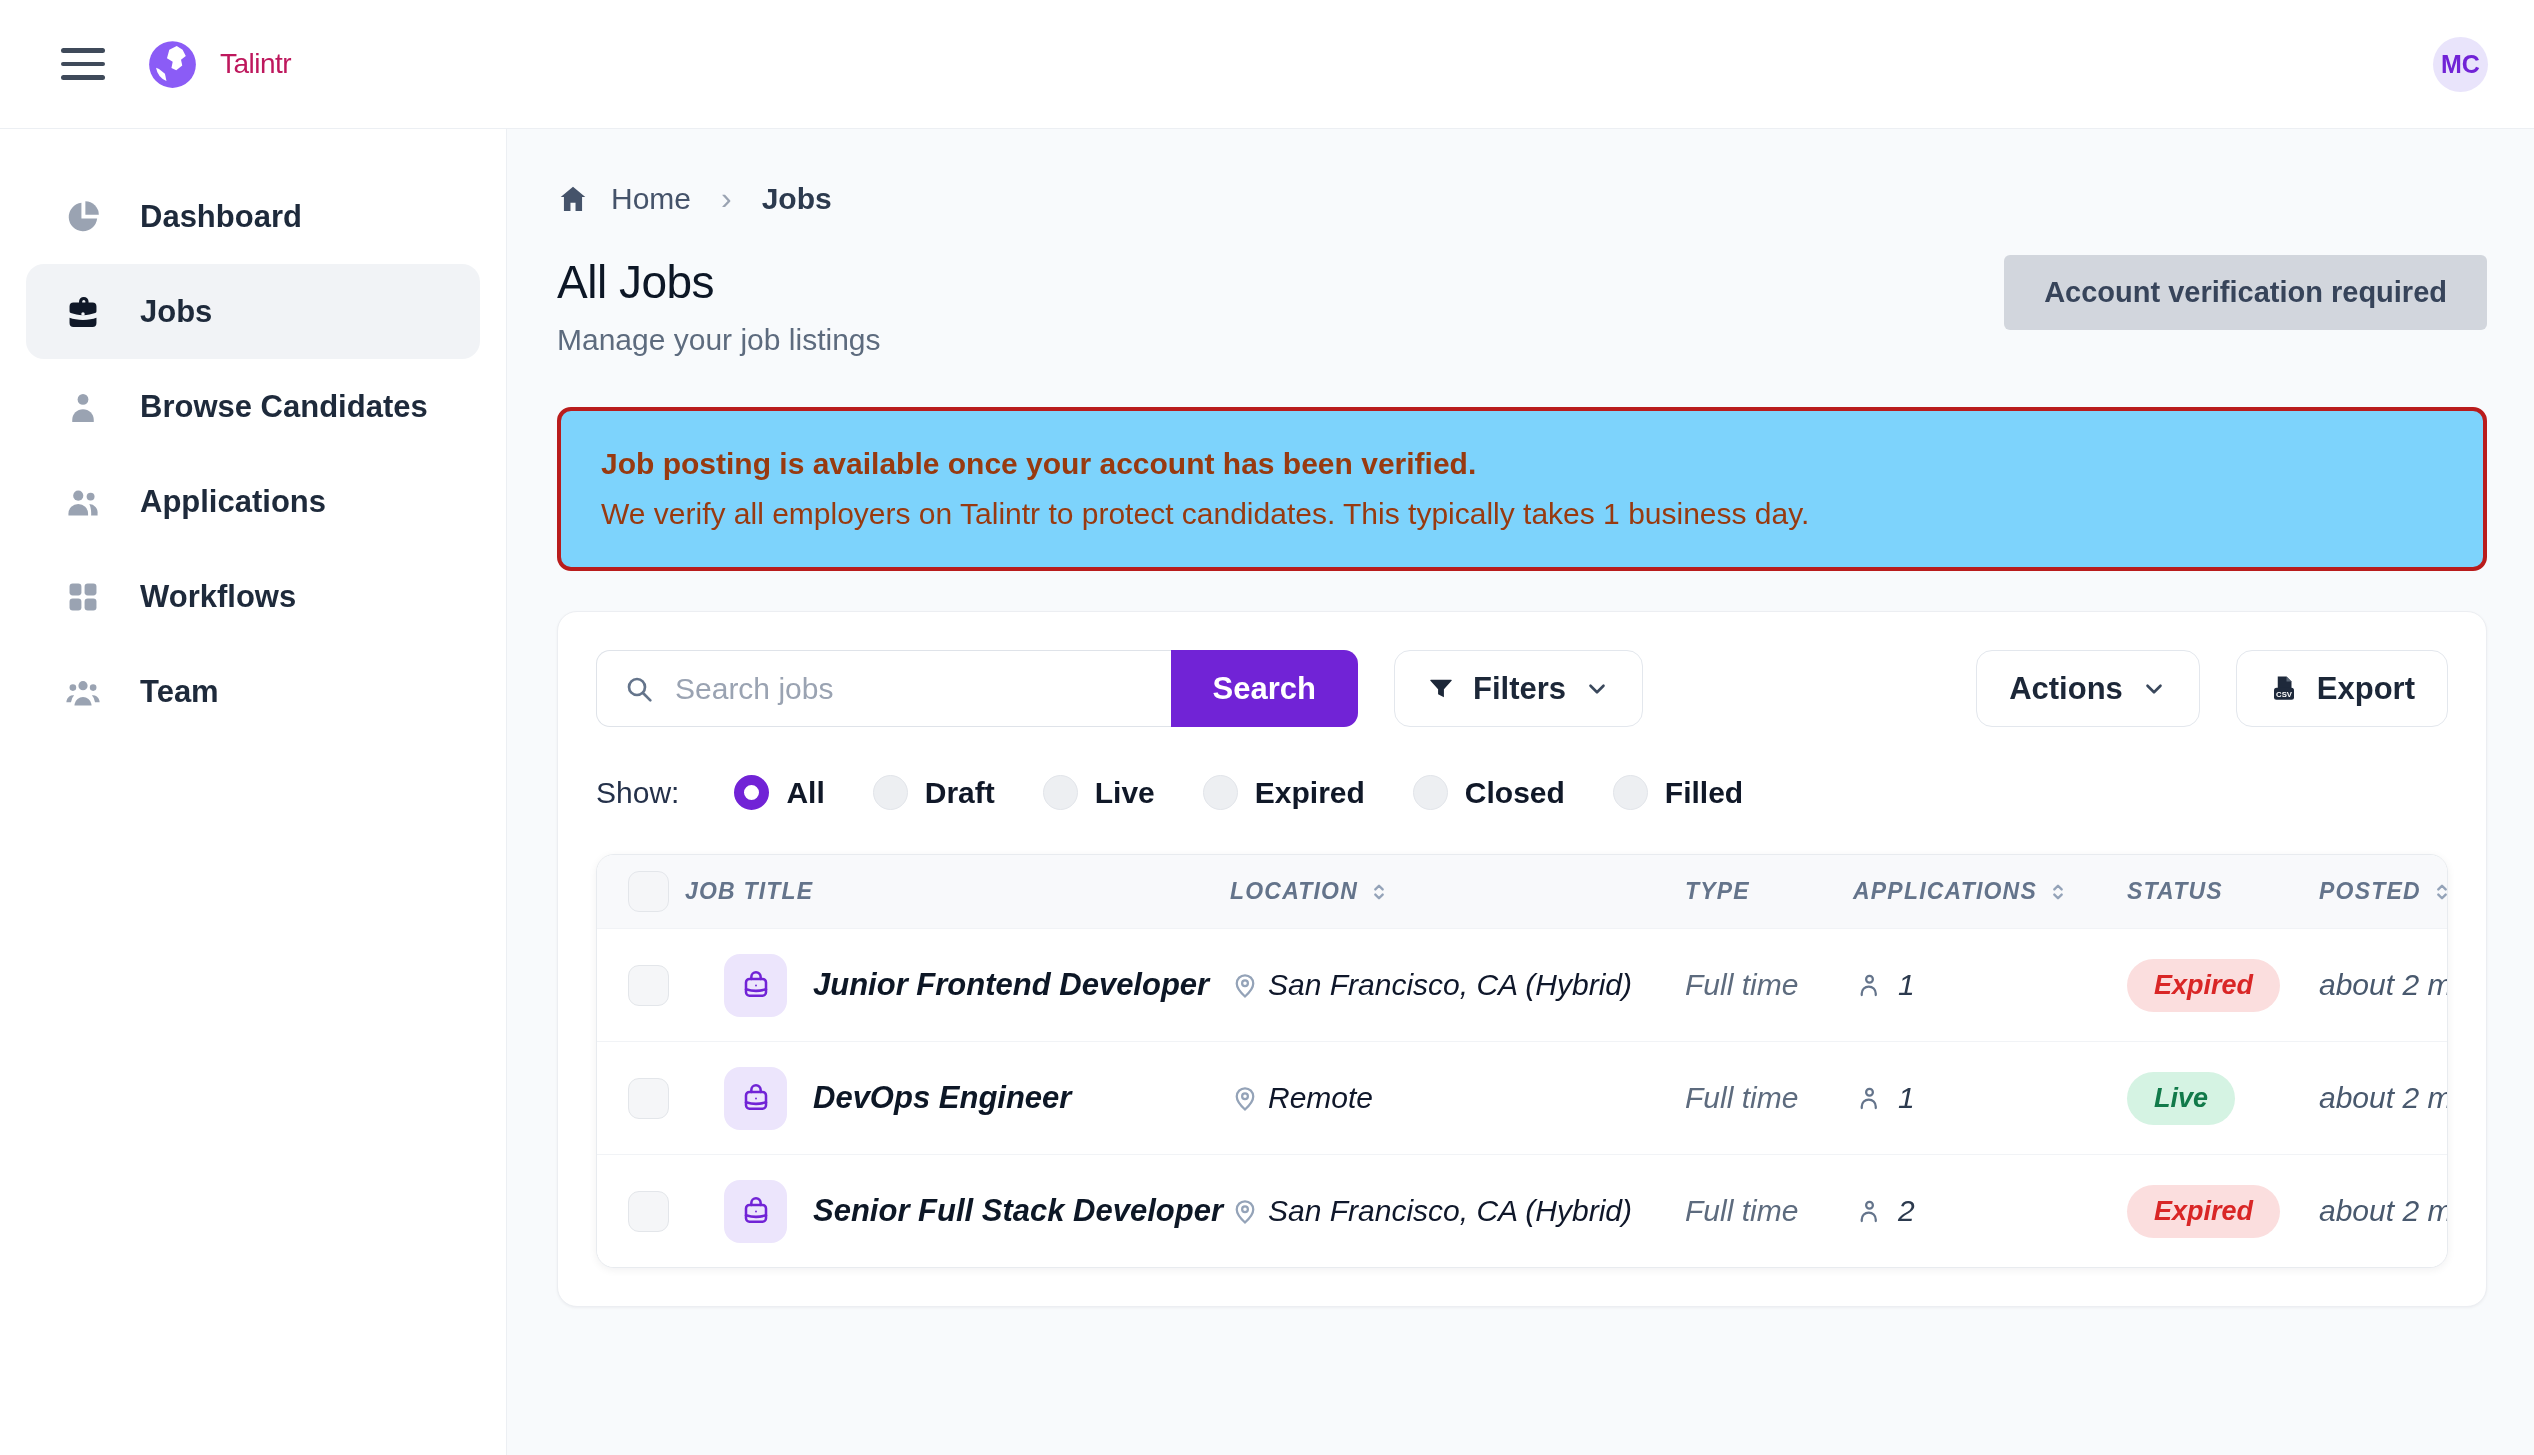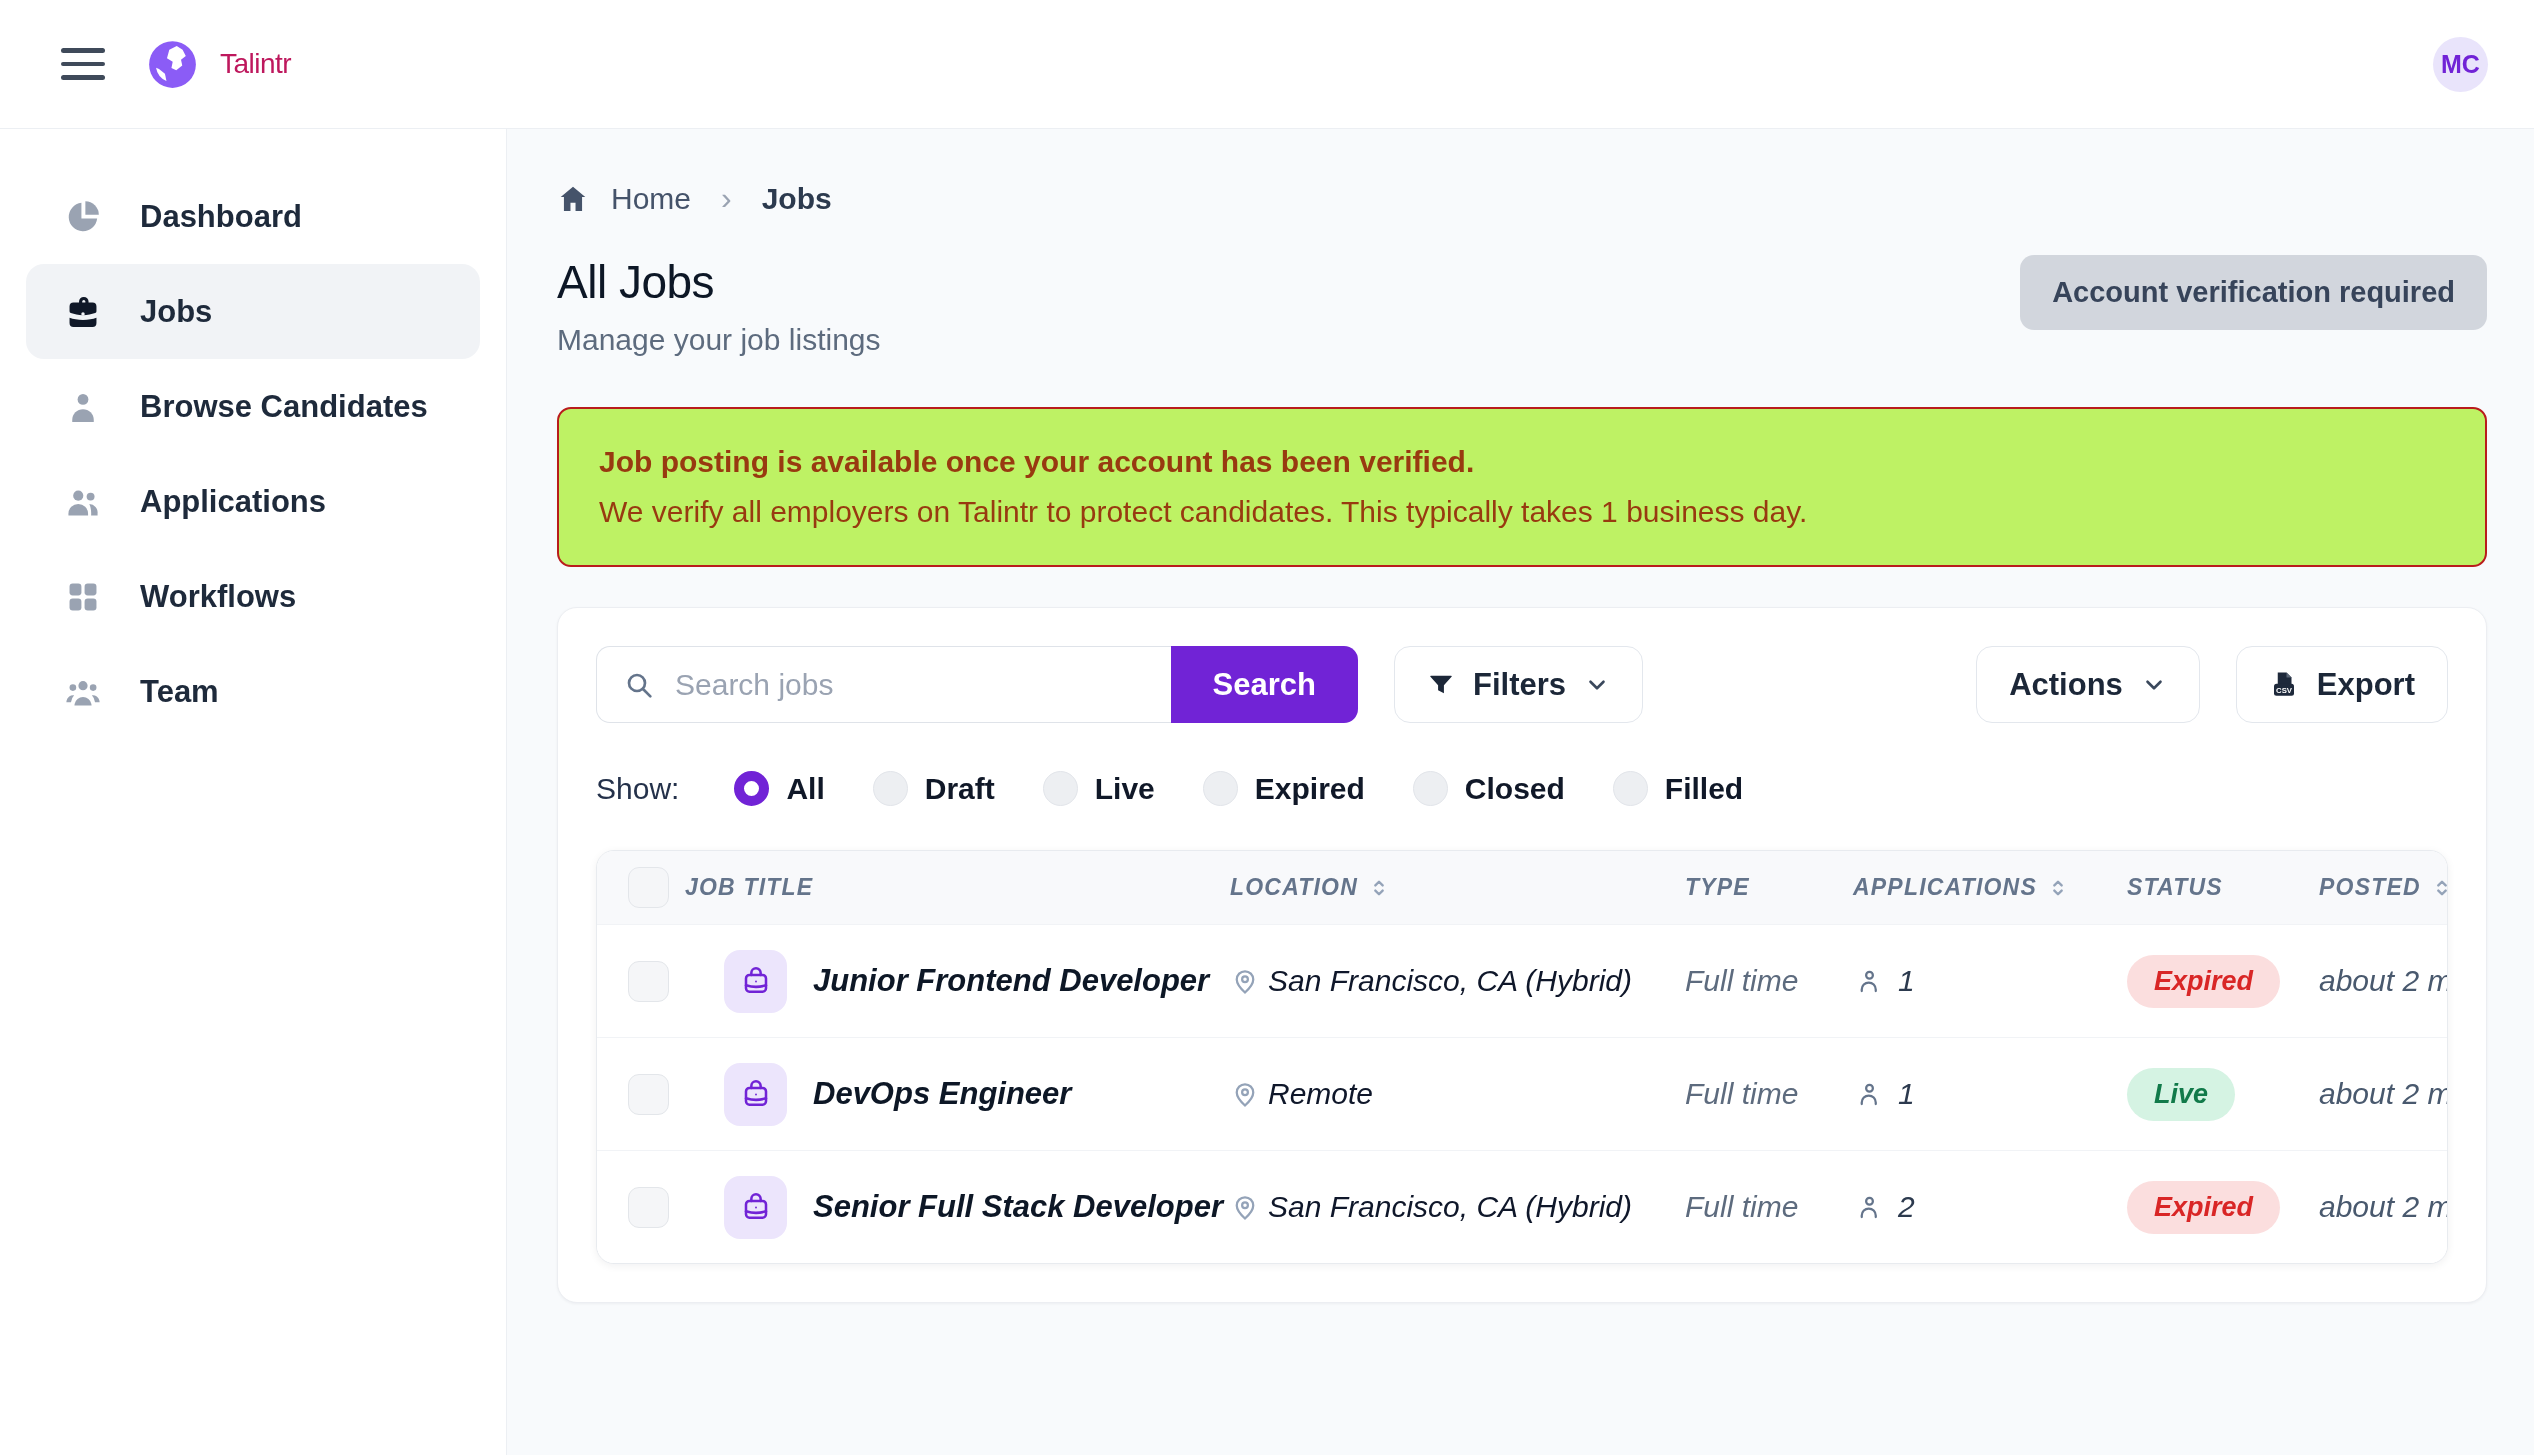--- a/index.html
+++ b/index.html
@@ -57,26 +57,26 @@
   .crumb-home { color:#45536a; font-weight:500; cursor:pointer; }
   .crumb-sep { color:#9aa3b2; font-size:32px; padding:0 8px; }
   .crumb-current { color:#2c3a4e; font-weight:600; }
 
   .page-head { display:flex; align-items:flex-start; justify-content:space-between; margin-top:38px; }
   .page-title { font-size:46px; font-weight:400; color:#0d1726; letter-spacing:-0.5px; }
   .page-sub { font-size:30px; color:#5d6b7e; margin-top:14px; }
   .verify-badge {
     background:#d2d6dd; color:#37445a;
     font-size:29px; font-weight:600;
-    padding:21px 32px; border-radius:14px; white-space:nowrap;
+    padding:21px 40px; border-radius:6px; white-space:nowrap;
   }
 
   .notice {
     margin-top:50px;
-    background:#bef264; border:2px solid #b91c1c; border-radius:14px;
+    background:#7dd3fc; border:4px solid #b91c1c; border-radius:14px;
     padding:36px 40px;
   }
   .notice-title { font-size:30px; font-weight:700; color:#983a10; }
   .notice-body  { font-size:30px; color:#983a10; margin-top:16px; }
 
   
   .card {
     margin-top:40px;
     background:#ffffff; border:1px solid #eceef2; border-radius:20px;
     padding:38px; box-shadow:0 1px 3px rgba(16,24,40,.05);

